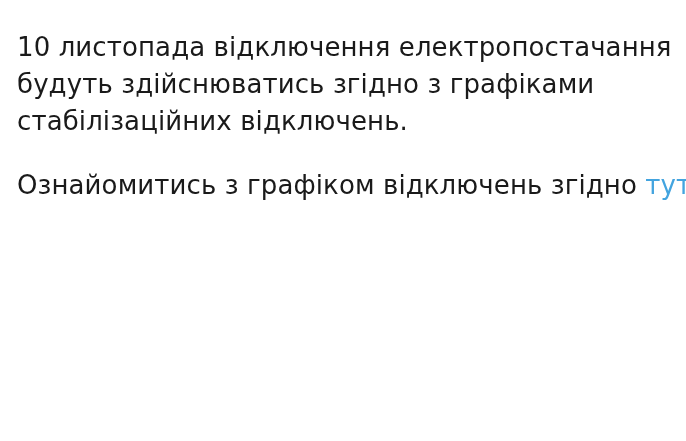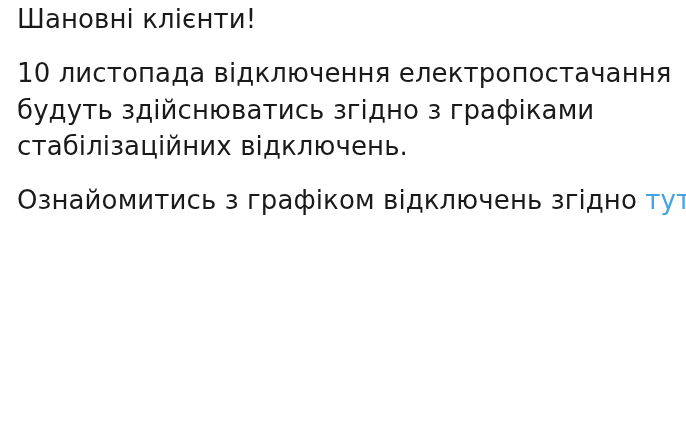--- a/index.html
+++ b/index.html
@@ -23,37 +23,36 @@
   }
   .sender {
     color: #2e86c9;
     font-weight: 700;
     white-space: pre;
   }
   .line {
     white-space: pre;
   }
   .para {
-    margin-top: 17px;
+    margin-top: 28px;
     white-space: pre;
   }
   .inline-link {
     color: #43a4df;
     text-decoration: none;
     cursor: pointer;
   }
 </style>
 </head>
 <body>
 
 <div class="screen">
   <div class="msg">
 
 
-    <div class="line">Шановні клієнти!</div>
 
     <div class="para">10 листопада відключення електропостачання
 будуть здійснюватись згідно з графіками
 стабілізаційних відключень.</div>
 
     <div class="para"><span>Ознайомитись з графіком відключень згідно </span><span class="inline-link">тут</span></div>
 
 
   </div>
 </div>

